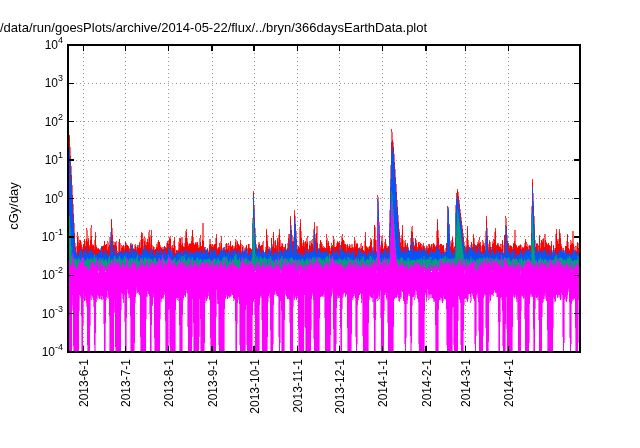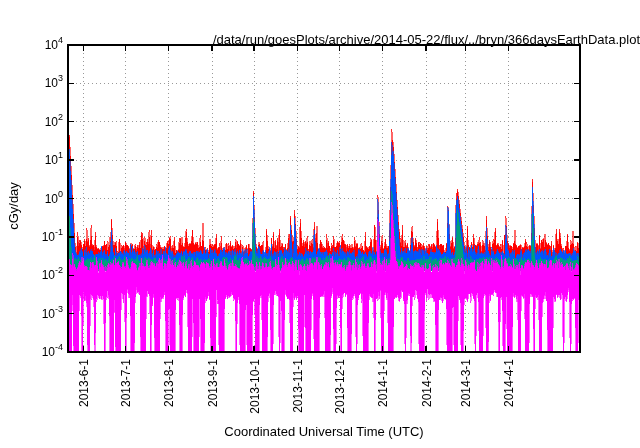--- a/index.html
+++ b/index.html
@@ -1,33 +1,32 @@
 <!DOCTYPE html>
 <html><head>
 <meta charset="utf-8">
 <style>
   html,body{margin:0;padding:0;background:#fff;}
   #page{position:relative;width:640px;height:448px;background:#ffffff;overflow:hidden;
         font-family:"Liberation Sans",sans-serif;}
-  .chart-title{position:absolute;top:32px;left:0;width:640px;text-align:right;
+  .chart-title{position:absolute;top:20px;left:0;width:640px;text-align:left;
         font-size:13px;color:#000;}
   .x-label{position:absolute;top:424px;left:68px;width:512px;text-align:center;
         font-size:13px;color:#000;}
   .y-label{position:absolute;top:198px;left:-31px;width:90px;height:16px;text-align:center;
         font-size:13px;color:#000;transform:rotate(-90deg);}
   svg{position:absolute;top:0;left:0;}
   text{font-family:"Liberation Sans",sans-serif;fill:#000;}
 </style>
 </head>
 <body>
 
 <div id="page">
   <div class="chart-title">/data/run/goesPlots/archive/2014-05-22/flux/../bryn/366daysEarthData.plot</div>
   <div class="y-label">cGy/day</div>
-  <div class="x-label">Coordinated Universal Time (UTC)</div>
   <svg id="plot" width="640" height="448" viewBox="0 0 640 448">
       <line x1="83.3879781420765" y1="45" x2="83.3879781420765" y2="352" stroke="#999999" stroke-width="1" stroke-dasharray="1,3" shape-rendering="crispEdges"></line>
       <line x1="125.35519125683061" y1="45" x2="125.35519125683061" y2="352" stroke="#999999" stroke-width="1" stroke-dasharray="1,3" shape-rendering="crispEdges"></line>
       <line x1="168.72131147540983" y1="45" x2="168.72131147540983" y2="352" stroke="#999999" stroke-width="1" stroke-dasharray="1,3" shape-rendering="crispEdges"></line>
       <line x1="212.08743169398906" y1="45" x2="212.08743169398906" y2="352" stroke="#999999" stroke-width="1" stroke-dasharray="1,3" shape-rendering="crispEdges"></line>
       <line x1="254.05464480874318" y1="45" x2="254.05464480874318" y2="352" stroke="#999999" stroke-width="1" stroke-dasharray="1,3" shape-rendering="crispEdges"></line>
       <line x1="297.42076502732243" y1="45" x2="297.42076502732243" y2="352" stroke="#999999" stroke-width="1" stroke-dasharray="1,3" shape-rendering="crispEdges"></line>
       <line x1="339.3879781420765" y1="45" x2="339.3879781420765" y2="352" stroke="#999999" stroke-width="1" stroke-dasharray="1,3" shape-rendering="crispEdges"></line>
       <line x1="382.75409836065575" y1="45" x2="382.75409836065575" y2="352" stroke="#999999" stroke-width="1" stroke-dasharray="1,3" shape-rendering="crispEdges"></line>
       <line x1="426.120218579235" y1="45" x2="426.120218579235" y2="352" stroke="#999999" stroke-width="1" stroke-dasharray="1,3" shape-rendering="crispEdges"></line>

